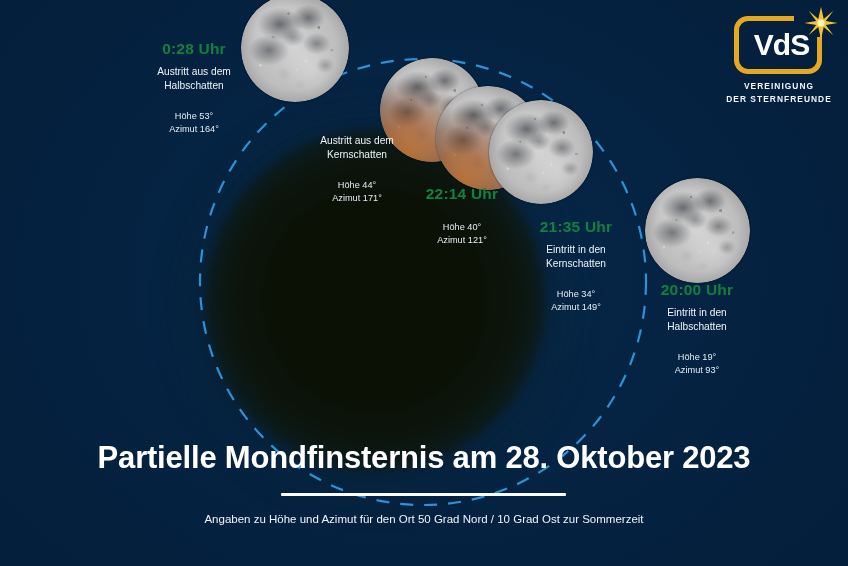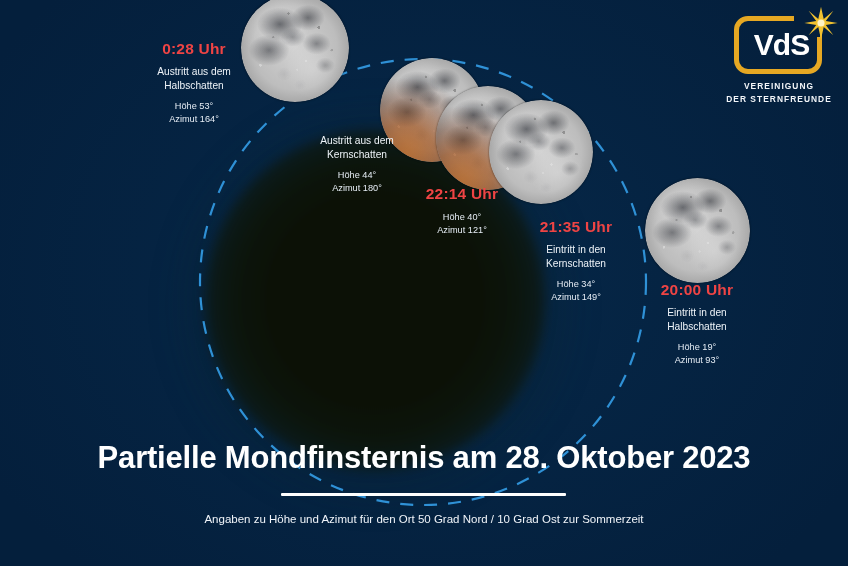--- a/index.html
+++ b/index.html
@@ -124,29 +124,29 @@
   .moon .umbral2{
     position:absolute;inset:0;border-radius:50%;
     background:radial-gradient(circle at 24% 94%, rgba(226,124,48,.55) 0%, rgba(200,104,44,.30) 30%, rgba(160,90,50,0) 55%);
     mix-blend-mode:screen;
     opacity:.8;
   }
 
   
   .label{position:absolute;text-align:center;}
   .label .time{
-    font-size:15.5px;font-weight:700;color:#ef4444;letter-spacing:.2px;
+    font-size:15.5px;font-weight:700;color:#15803d;letter-spacing:.2px;
     white-space:nowrap;
   }
   .label .desc{
     margin-top:7px;
     font-size:10.2px;font-weight:400;color:#eef3f8;line-height:1.34;
   }
   .label .coords{
-    margin-top:8px;
+    margin-top:18px;
     font-size:9.2px;font-weight:400;color:#e6edf5;line-height:1.38;
   }
 
   
   .title{
     position:absolute;left:0;right:0;top:440px;
     text-align:center;
     font-size:31px;font-weight:700;color:#ffffff;
     letter-spacing:-.2px;
   }
@@ -252,21 +252,21 @@
     </div>
   </div>
 
   <div class="label" style="left:287px;top:127px;width:140px;">
     <div class="desc">
       <div>Austritt aus dem</div>
       <div>Kernschatten</div>
     </div>
     <div class="coords">
       <div>Höhe 44°</div>
-      <div>Azimut 180°</div>
+      <div>Azimut 171°</div>
     </div>
   </div>
 
   <div class="label" style="left:394px;top:185px;width:136px;">
     <div class="time">22:14 Uhr</div>
     <div class="coords">
       <div>Höhe 40°</div>
       <div>Azimut 121°</div>
     </div>
   </div>

